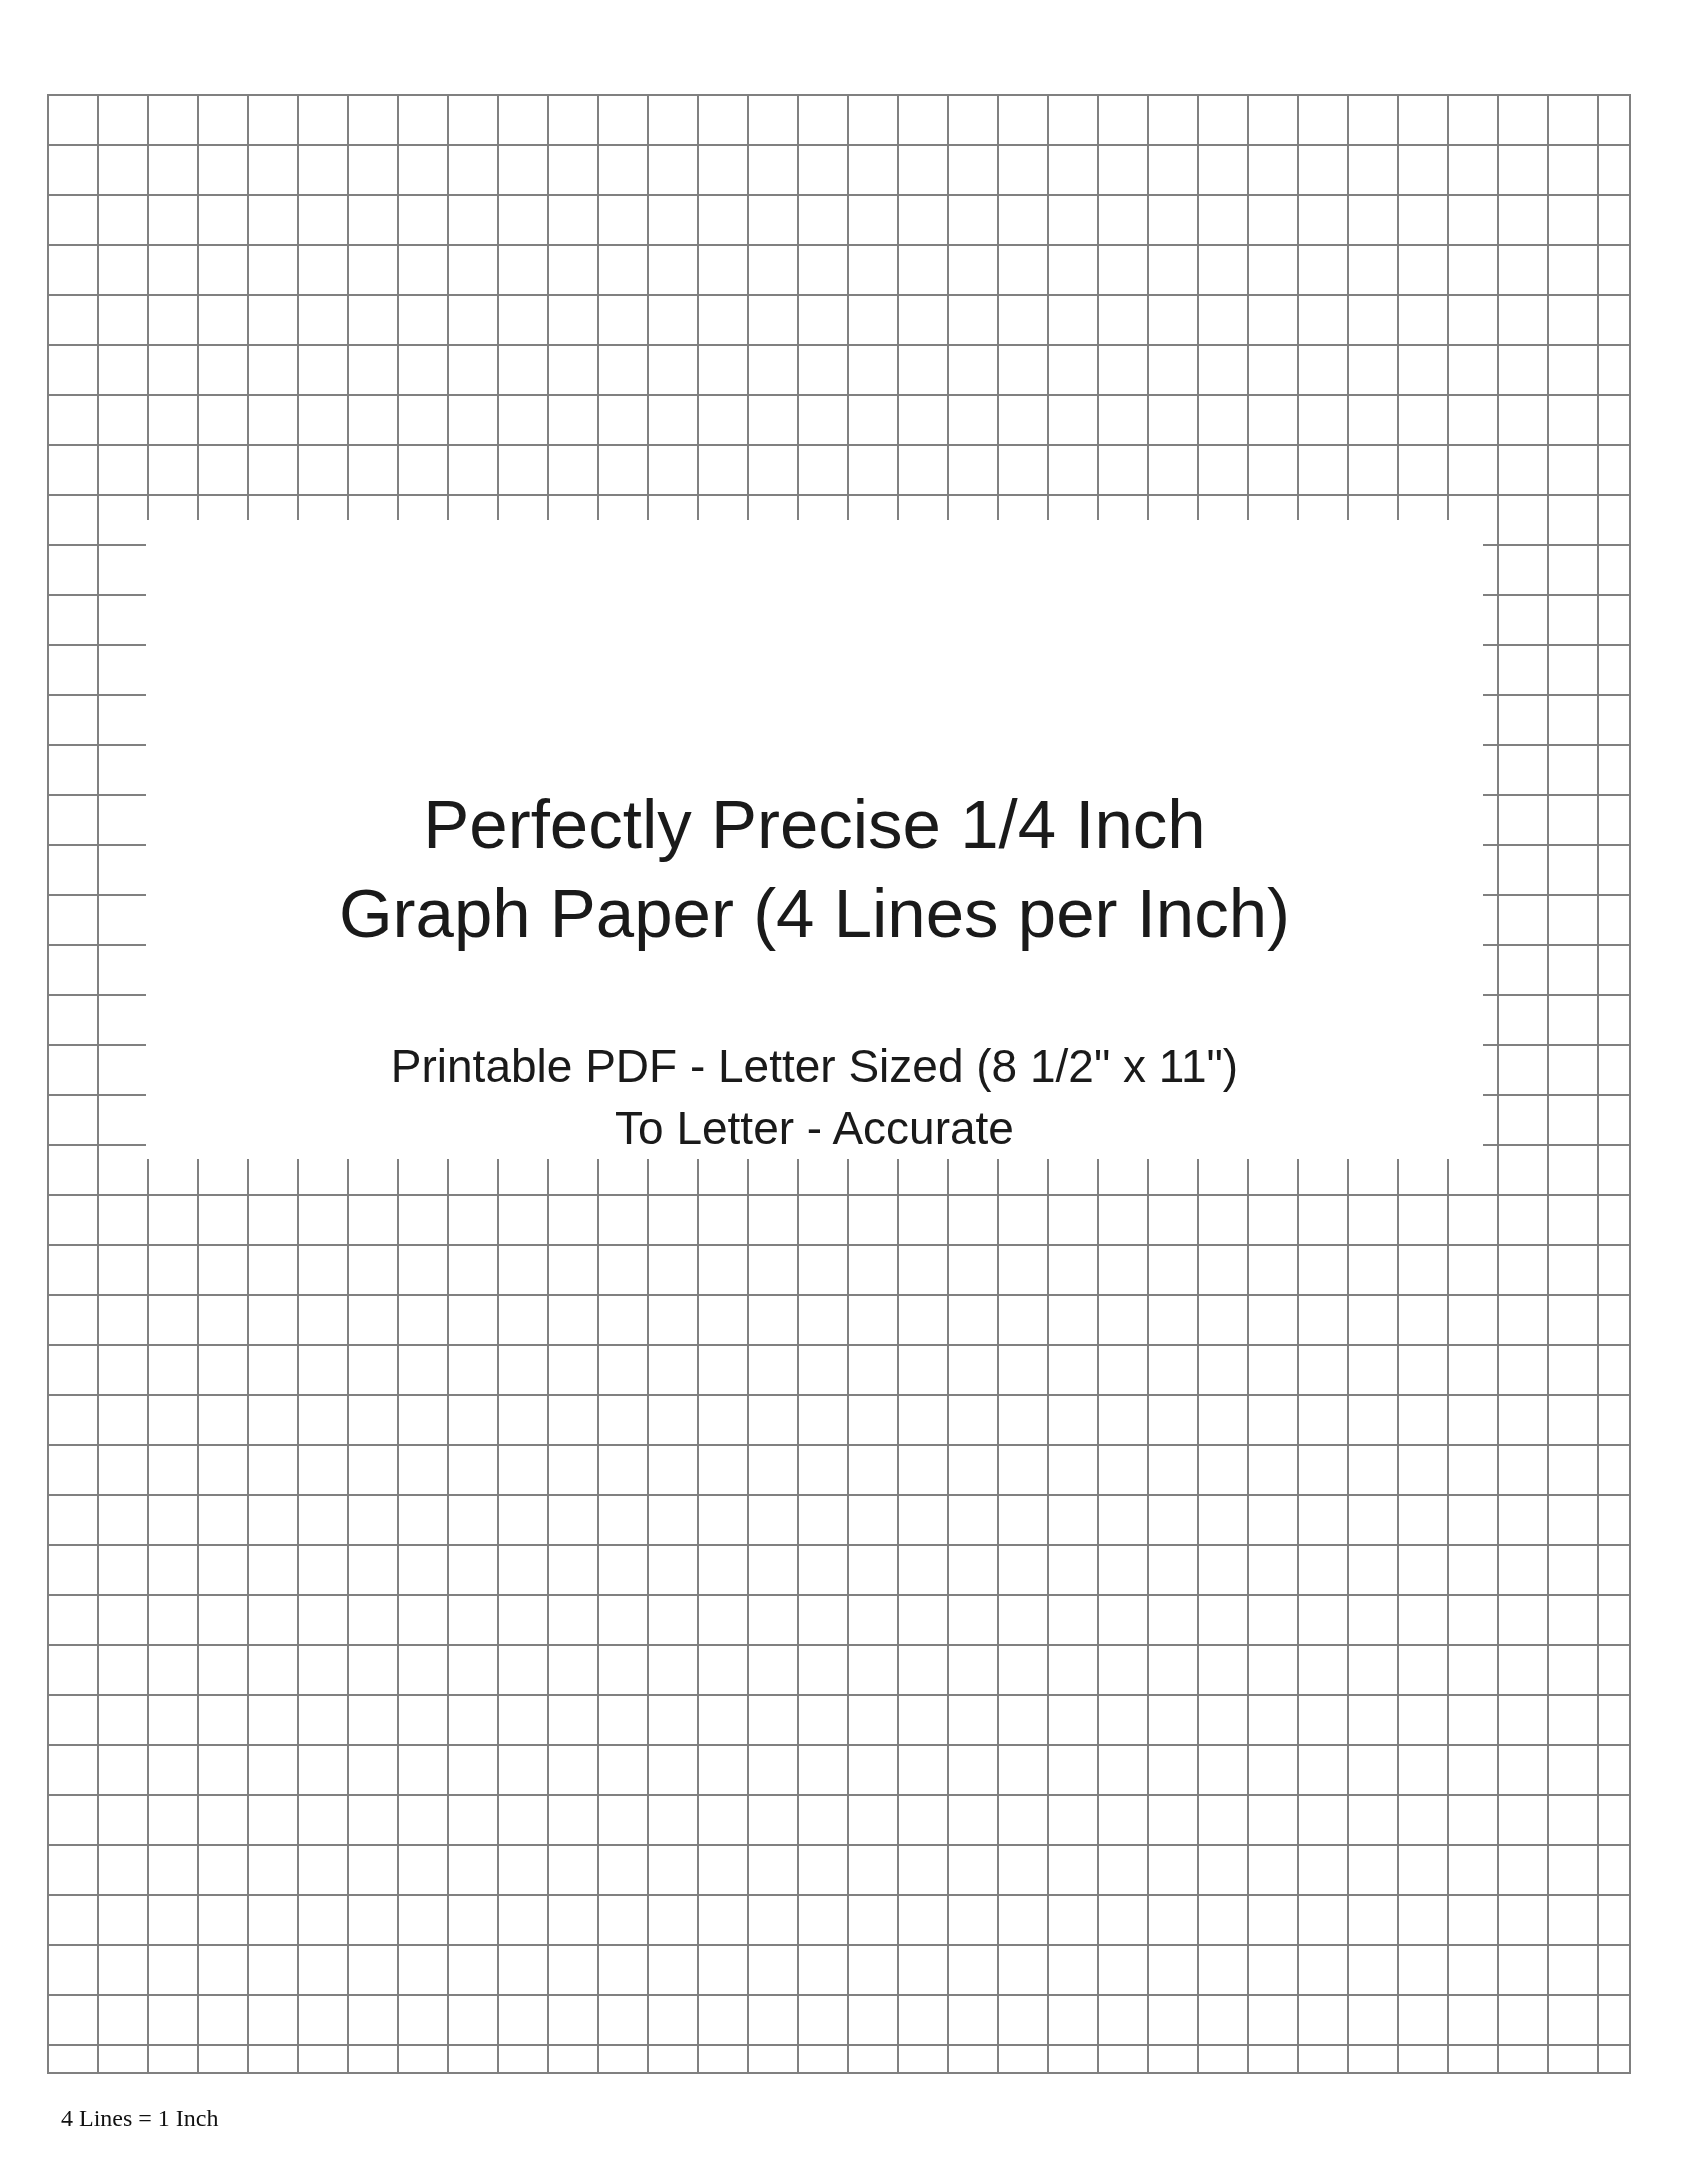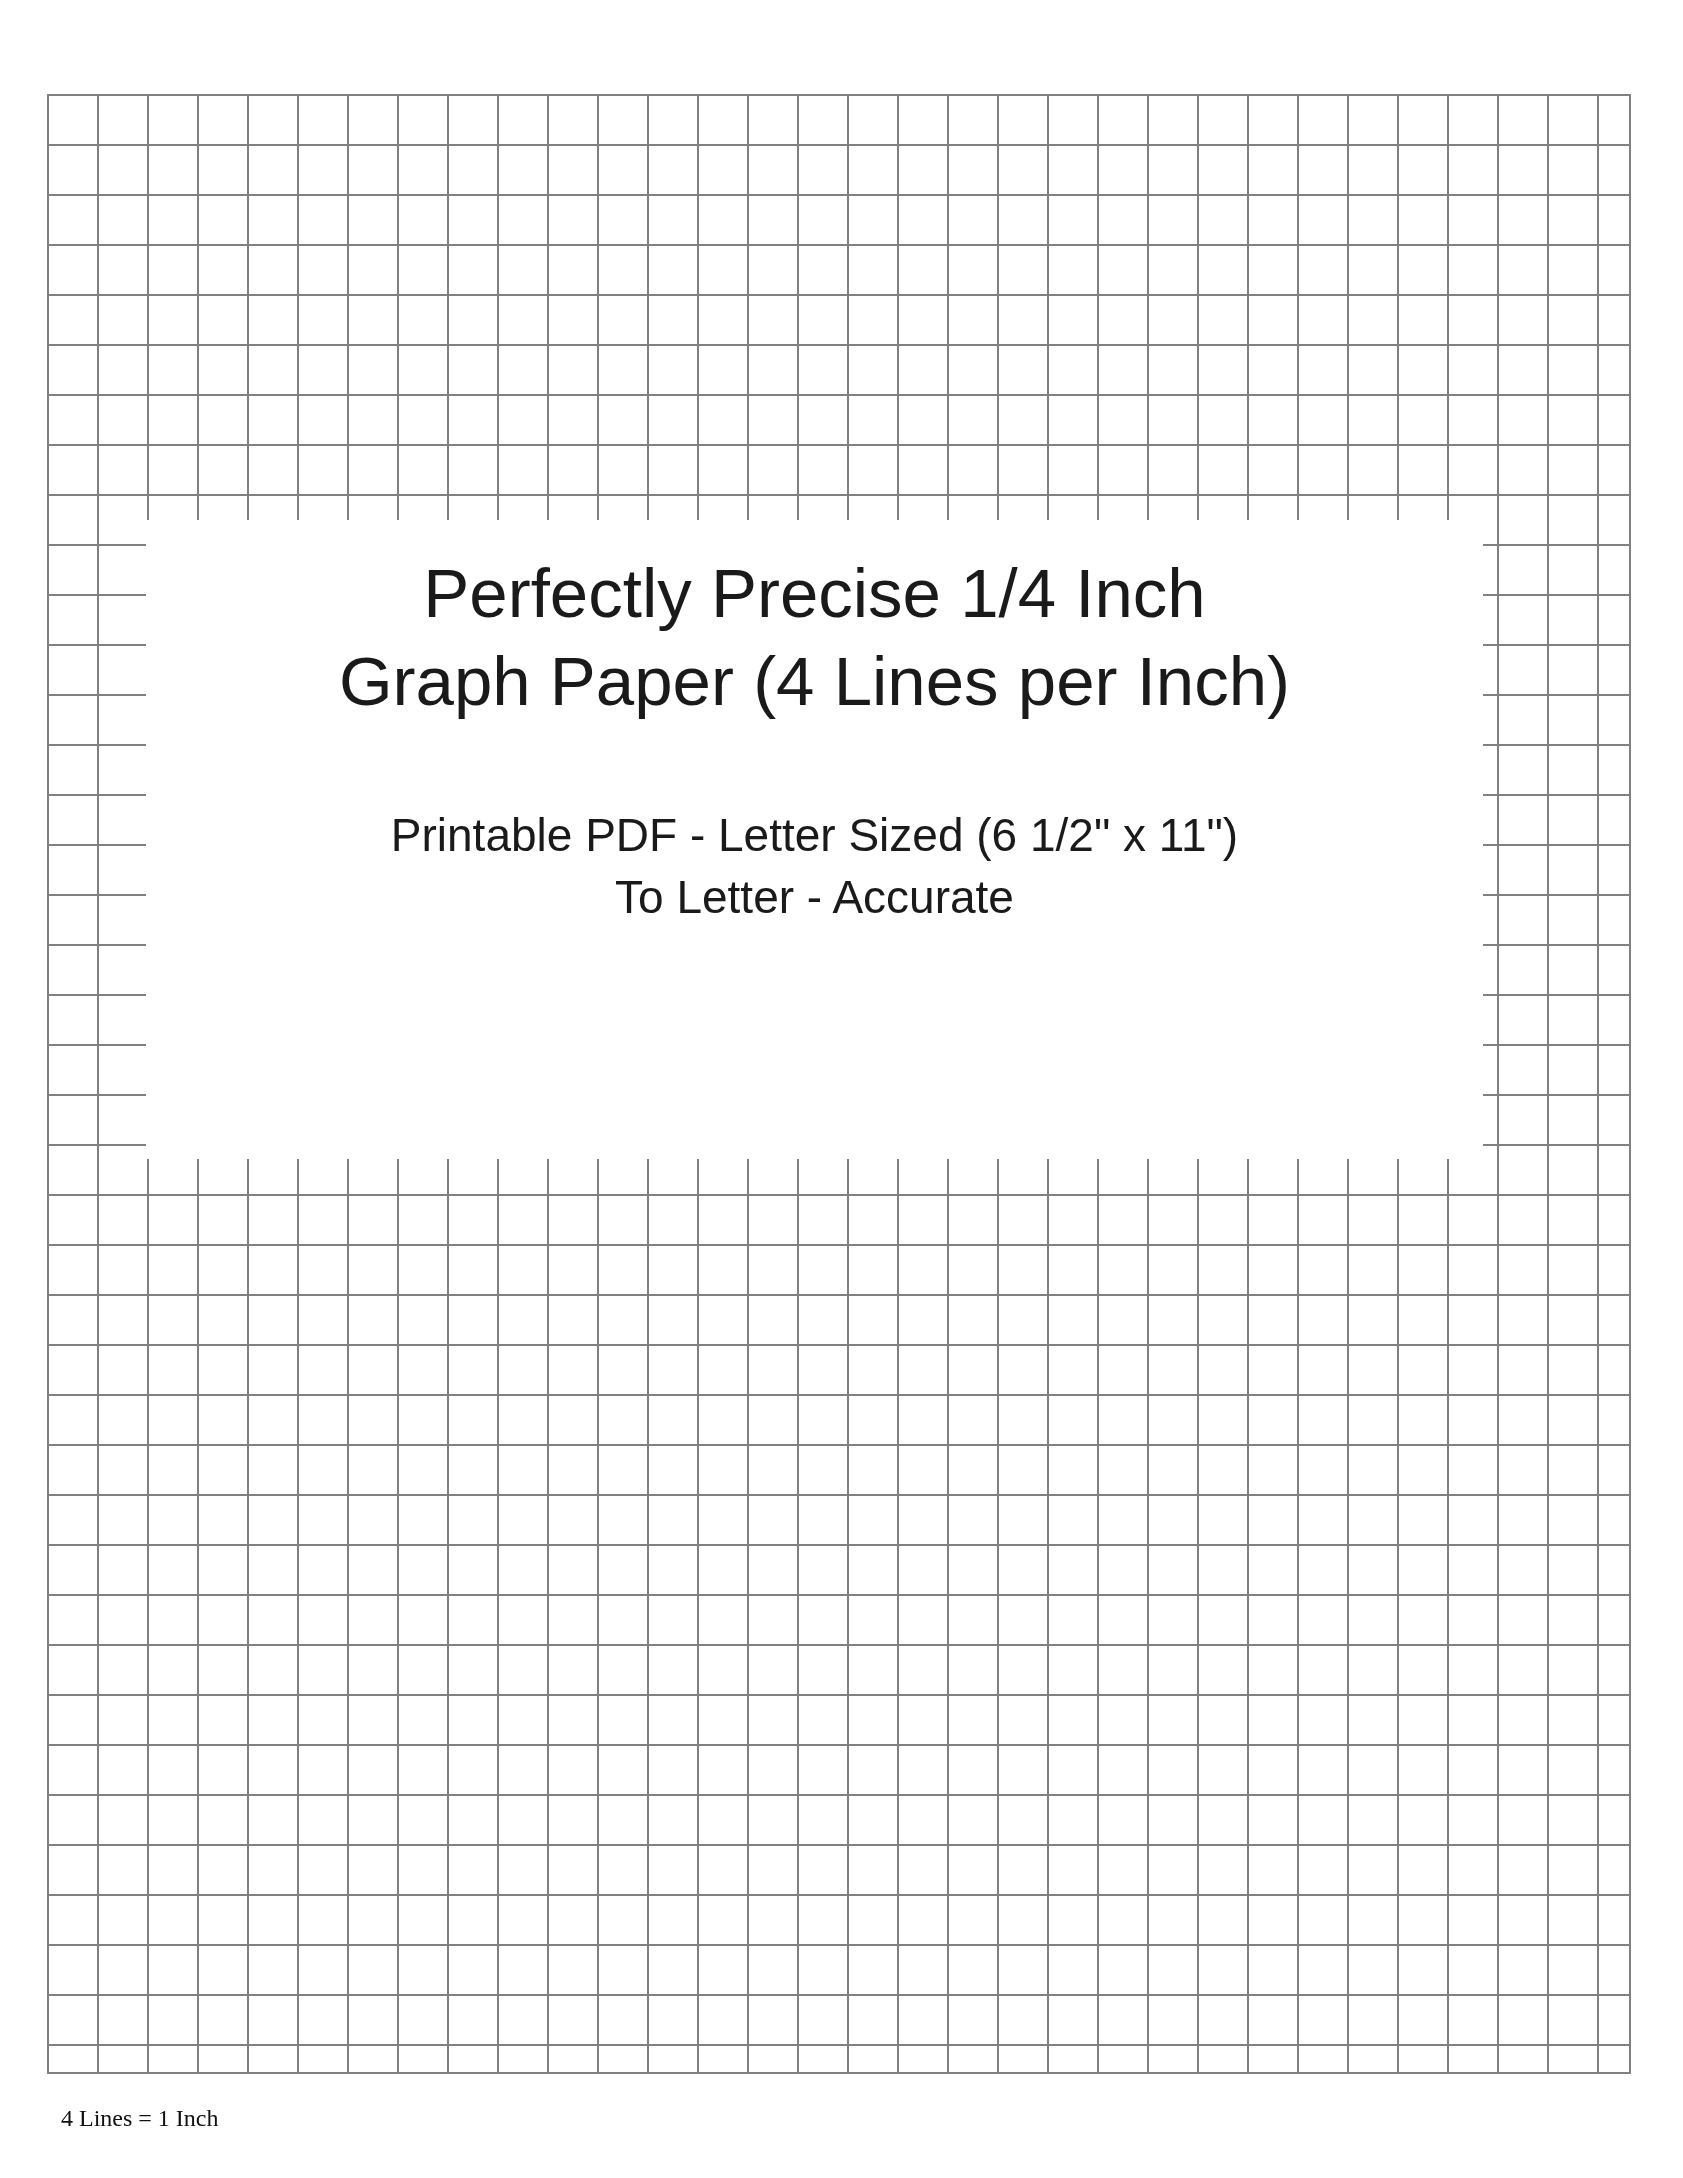--- a/index.html
+++ b/index.html
@@ -47,21 +47,21 @@
     position: absolute;
     left: 146px;
     top: 520px;
     width: 1337px;
     height: 639px;
     background: #ffffff;
     box-sizing: border-box;
     display: flex;
     flex-direction: column;
     align-items: center;
-    justify-content: flex-start;
+    justify-content: flex-end;
     padding-top: 30px;
   }
 
   #title-panel .title-line {
     color: #1a1a1a;
     font-size: 69px;
     line-height: 1.28;
     font-weight: 400;
     text-align: center;
     white-space: nowrap;
@@ -97,21 +97,21 @@
 
 <div id="page">
 
   <div id="grid-area"></div>
 
   <div id="title-panel">
     <div class="title-line">Perfectly Precise 1/4 Inch</div>
     <div class="title-line">Graph Paper (4 Lines per Inch)</div>
 
     <div class="subtitle-block">
-      <div class="subtitle-line">Printable PDF - Letter Sized (6 1/2" x 11")</div>
+      <div class="subtitle-line">Printable PDF - Letter Sized (8 1/2" x 11")</div>
       <div class="subtitle-line">To Letter - Accurate</div>
     </div>
   </div>
 
   <div id="footnote">4 Lines = 1 Inch</div>
 
 </div>
 
 
 </body></html>

